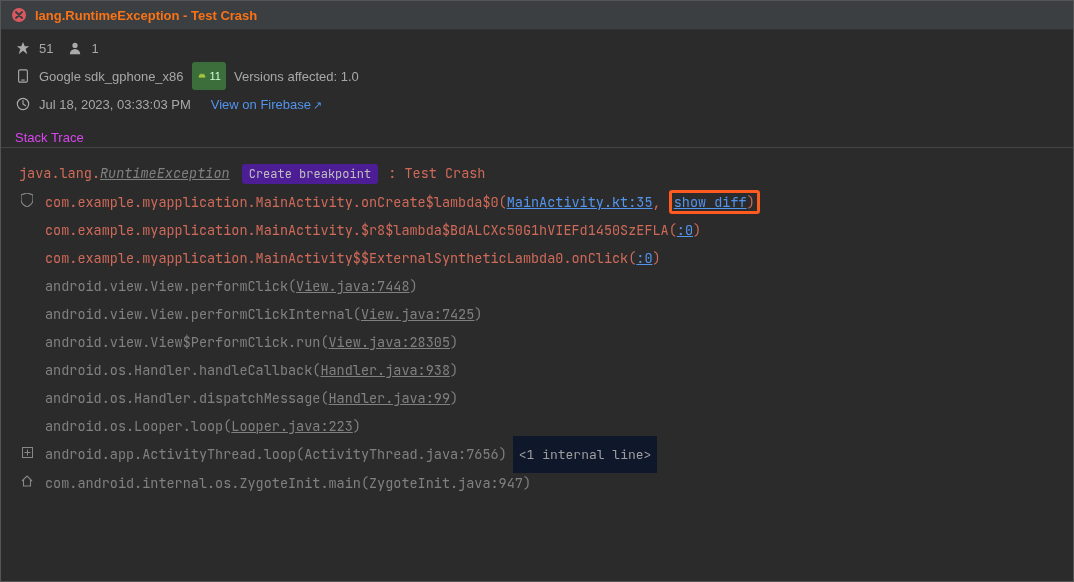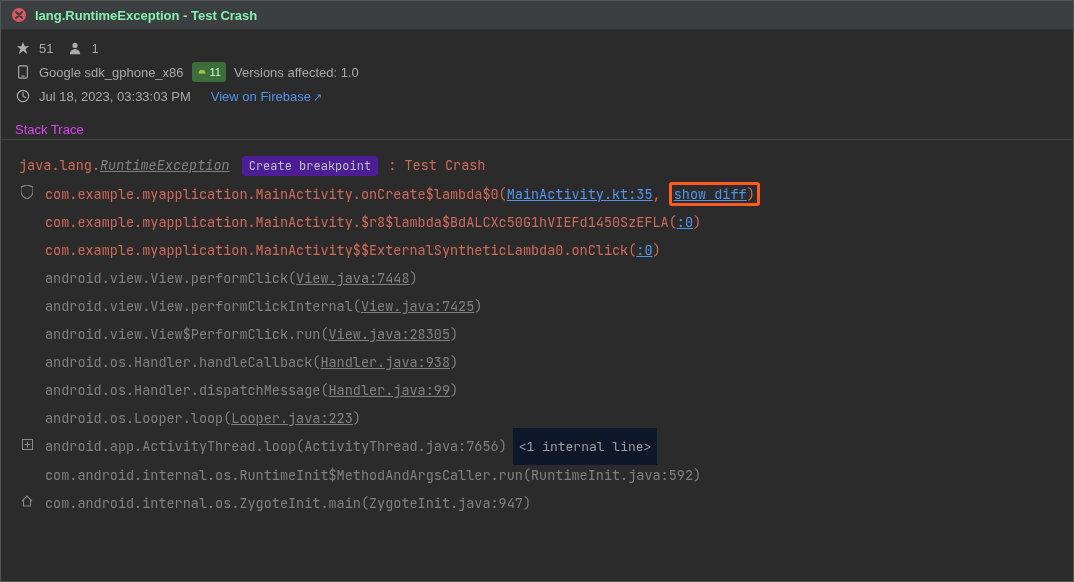--- a/index.html
+++ b/index.html
@@ -15,21 +15,21 @@
   }
   .header {
     background: #3c3f41;
     padding: 6px 10px;
     display: flex;
     align-items: center;
     gap: 8px;
     border-bottom: 1px solid #323232;
   }
   .header .title {
-    color: #86efac;
+    color: #f97316;
     font-weight: 600;
     font-size: 13px;
   }
   .meta {
     padding: 10px 14px 4px 14px;
   }
   .meta-row {
     display: flex;
     align-items: center;
     gap: 8px;
@@ -45,21 +45,21 @@
   }
   .android-badge {
     background: #3c6e3c;
     color: #d0ffd0;
     border-radius: 3px;
     padding: 0 5px;
     font-size: 11px;
     display: inline-flex;
     align-items: center;
     gap: 3px;
-    height: 20px;
+    height: 28px;
   }
   .link {
     color: #5394ec;
     cursor: pointer;
   }
   .arrow-out { font-size: 11px; margin-left: 2px; }
   .section-title {
     color: #d946ef;
     font-size: 13px;
     padding: 8px 14px 2px 14px;
@@ -209,20 +209,19 @@
       <div class="stack-line"><span class="traceapp">android.view.View$PerformClick.run</span><span class="traceapp">(</span><span class="greylink">View.java:28305</span><span class="traceapp">)</span></div>
       <div class="stack-line"><span class="traceapp">android.os.Handler.handleCallback</span><span class="traceapp">(</span><span class="greylink">Handler.java:938</span><span class="traceapp">)</span></div>
       <div class="stack-line"><span class="traceapp">android.os.Handler.dispatchMessage</span><span class="traceapp">(</span><span class="greylink">Handler.java:99</span><span class="traceapp">)</span></div>
       <div class="stack-line"><span class="traceapp">android.os.Looper.loop</span><span class="traceapp">(</span><span class="greylink">Looper.java:223</span><span class="traceapp">)</span></div>
       <div class="stack-line"><span class="gutter-icon">
           <svg width="11" height="11" viewBox="0 0 11 11">
             <rect x="0.5" y="0.5" width="10" height="10" fill="none" stroke="#888"></rect>
             <path d="M5.5 2.5 V8.5 M2.5 5.5 H8.5" stroke="#888" stroke-width="1"></path>
           </svg>
         </span><span class="traceapp">android.app.ActivityThread.loop</span><span class="traceapp">(</span><span class="traceapp">ActivityThread.java:7656</span><span class="traceapp">)</span><span class="internal-badge">&lt;1 internal line&gt;</span></div>
-      <div class="stack-line"><span class="traceapp">com.android.internal.os.RuntimeInit$MethodAndArgsCaller.run</span><span class="traceapp">(</span><span class="traceapp">RuntimeInit.java:592</span><span class="traceapp">)</span></div>
       <div class="stack-line"><span class="gutter-icon">
           <svg width="12" height="12" viewBox="0 0 12 12">
             <path d="M1 6 L6 1 L11 6 M2.5 5 V11 H9.5 V5" fill="none" stroke="#888" stroke-width="1.1"></path>
           </svg>
         </span><span class="traceapp">com.android.internal.os.ZygoteInit.main</span><span class="traceapp">(</span><span class="traceapp">ZygoteInit.java:947</span><span class="traceapp">)</span></div>
     </div>
 </div>
 
 </body></html>

